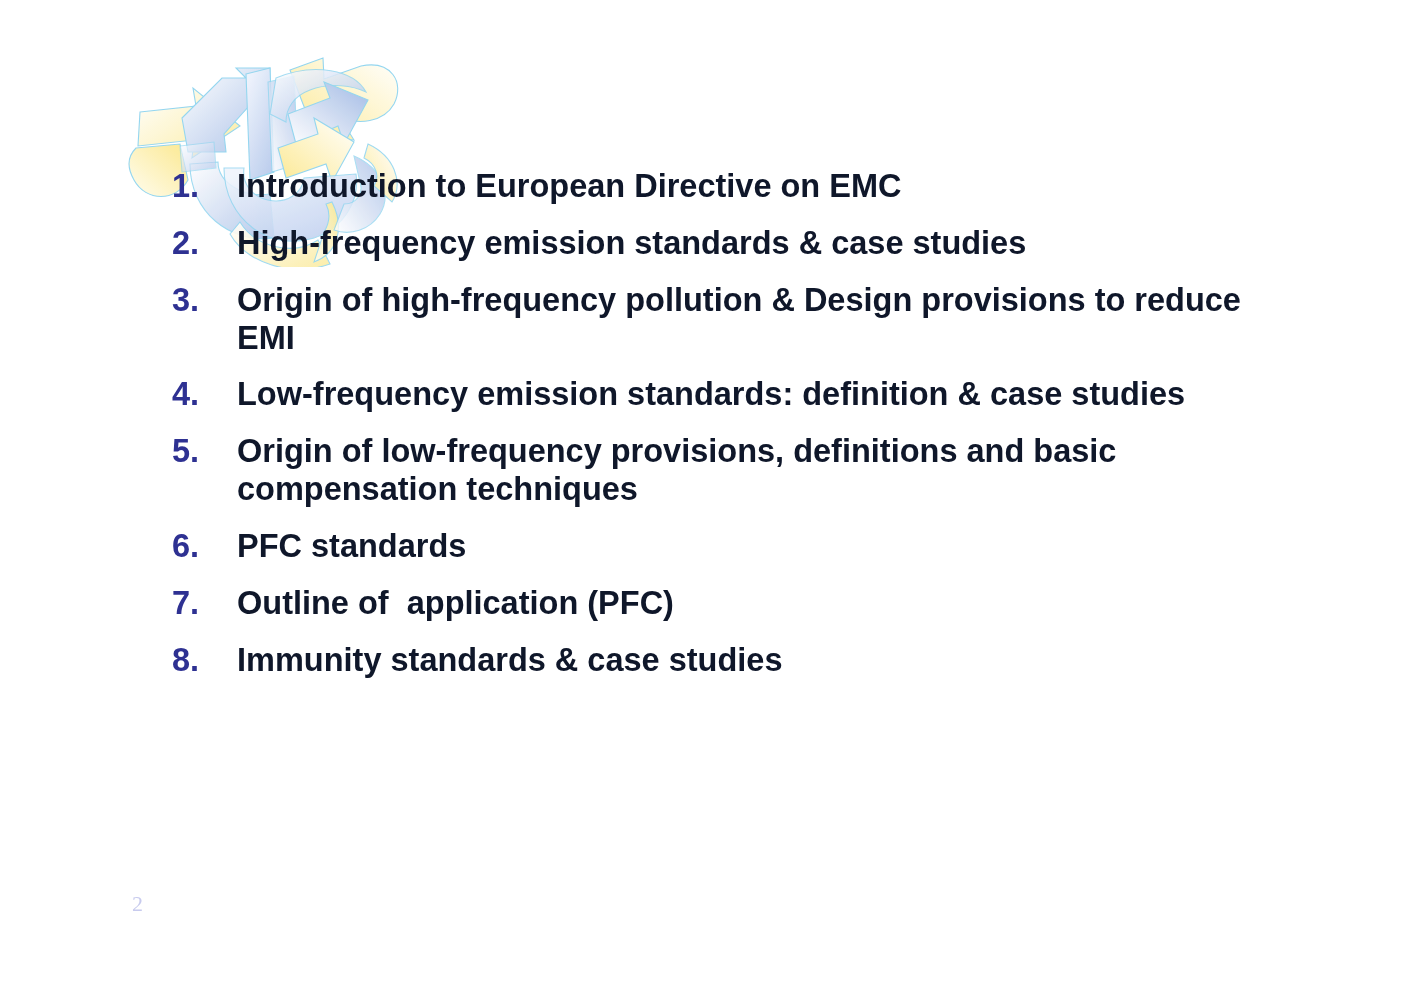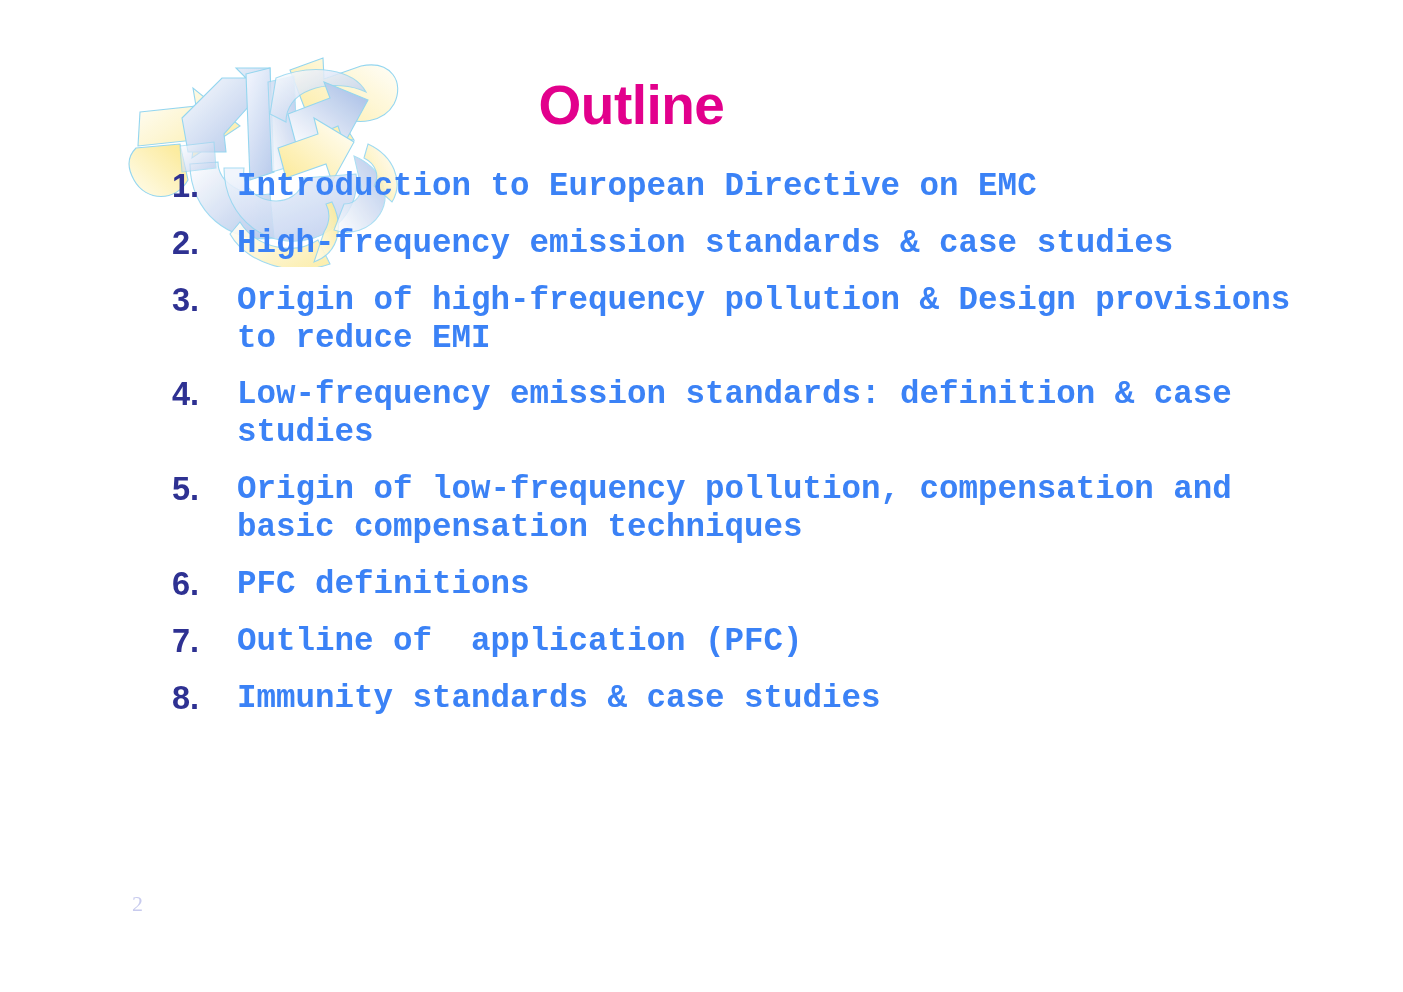--- a/index.html
+++ b/index.html
@@ -67,23 +67,22 @@
     margin-bottom: 19px;
   }
   .item .num {
     flex: 0 0 auto;
     width: 65px;
     text-align: left;
     color: #2e3192;
   }
   .item .txt {
     flex: 1 1 auto;
-    color: #3b82f6;
+    color: #0f172a;
     white-space: pre-wrap;
-    font-family: Liberation Mono, monospace;
   }
 
   
   #pagenum {
     position: absolute;
     left: 132px;
     top: 893px;
     font-size: 22px;
     font-family: "Liberation Serif", serif;
     color: #c8cbee;
@@ -165,21 +164,20 @@
                  L226,152 C238,152 246,142 242,130 Z" fill="url(#gBlue2)" opacity="0.8"></path>
 
         <path d="M250,92 C276,104 286,130 274,150 L256,134
                  C262,124 258,112 246,106 Z" fill="url(#gYel2)" opacity="0.9"></path>
 
         <path d="M62,94 L96,90 L98,116 L64,120 Z" fill="url(#gBlue1)" opacity="0.65"></path>
       </g>
     </svg>
   </div>
 
-  <div id="title">Outline</div>
 
   <div id="outline">
 
     <div class="item">
       <span class="num">1.</span>
       <span class="txt">Introduction to European Directive on EMC</span>
     </div>
 
     <div class="item">
       <span class="num">2.</span>
@@ -191,26 +189,26 @@
       <span class="txt">Origin of high-frequency pollution &amp; Design provisions to reduce EMI</span>
     </div>
 
     <div class="item">
       <span class="num">4.</span>
       <span class="txt">Low-frequency emission standards: definition &amp; case studies</span>
     </div>
 
     <div class="item">
       <span class="num">5.</span>
-      <span class="txt">Origin of low-frequency pollution, compensation and basic compensation techniques</span>
+      <span class="txt">Origin of low-frequency provisions, definitions and basic compensation techniques</span>
     </div>
 
     <div class="item">
       <span class="num">6.</span>
-      <span class="txt">PFC definitions</span>
+      <span class="txt">PFC standards</span>
     </div>
 
     <div class="item">
       <span class="num">7.</span>
       <span class="txt">Outline of  application (PFC)</span>
     </div>
 
     <div class="item">
       <span class="num">8.</span>
       <span class="txt">Immunity standards &amp; case studies</span>

